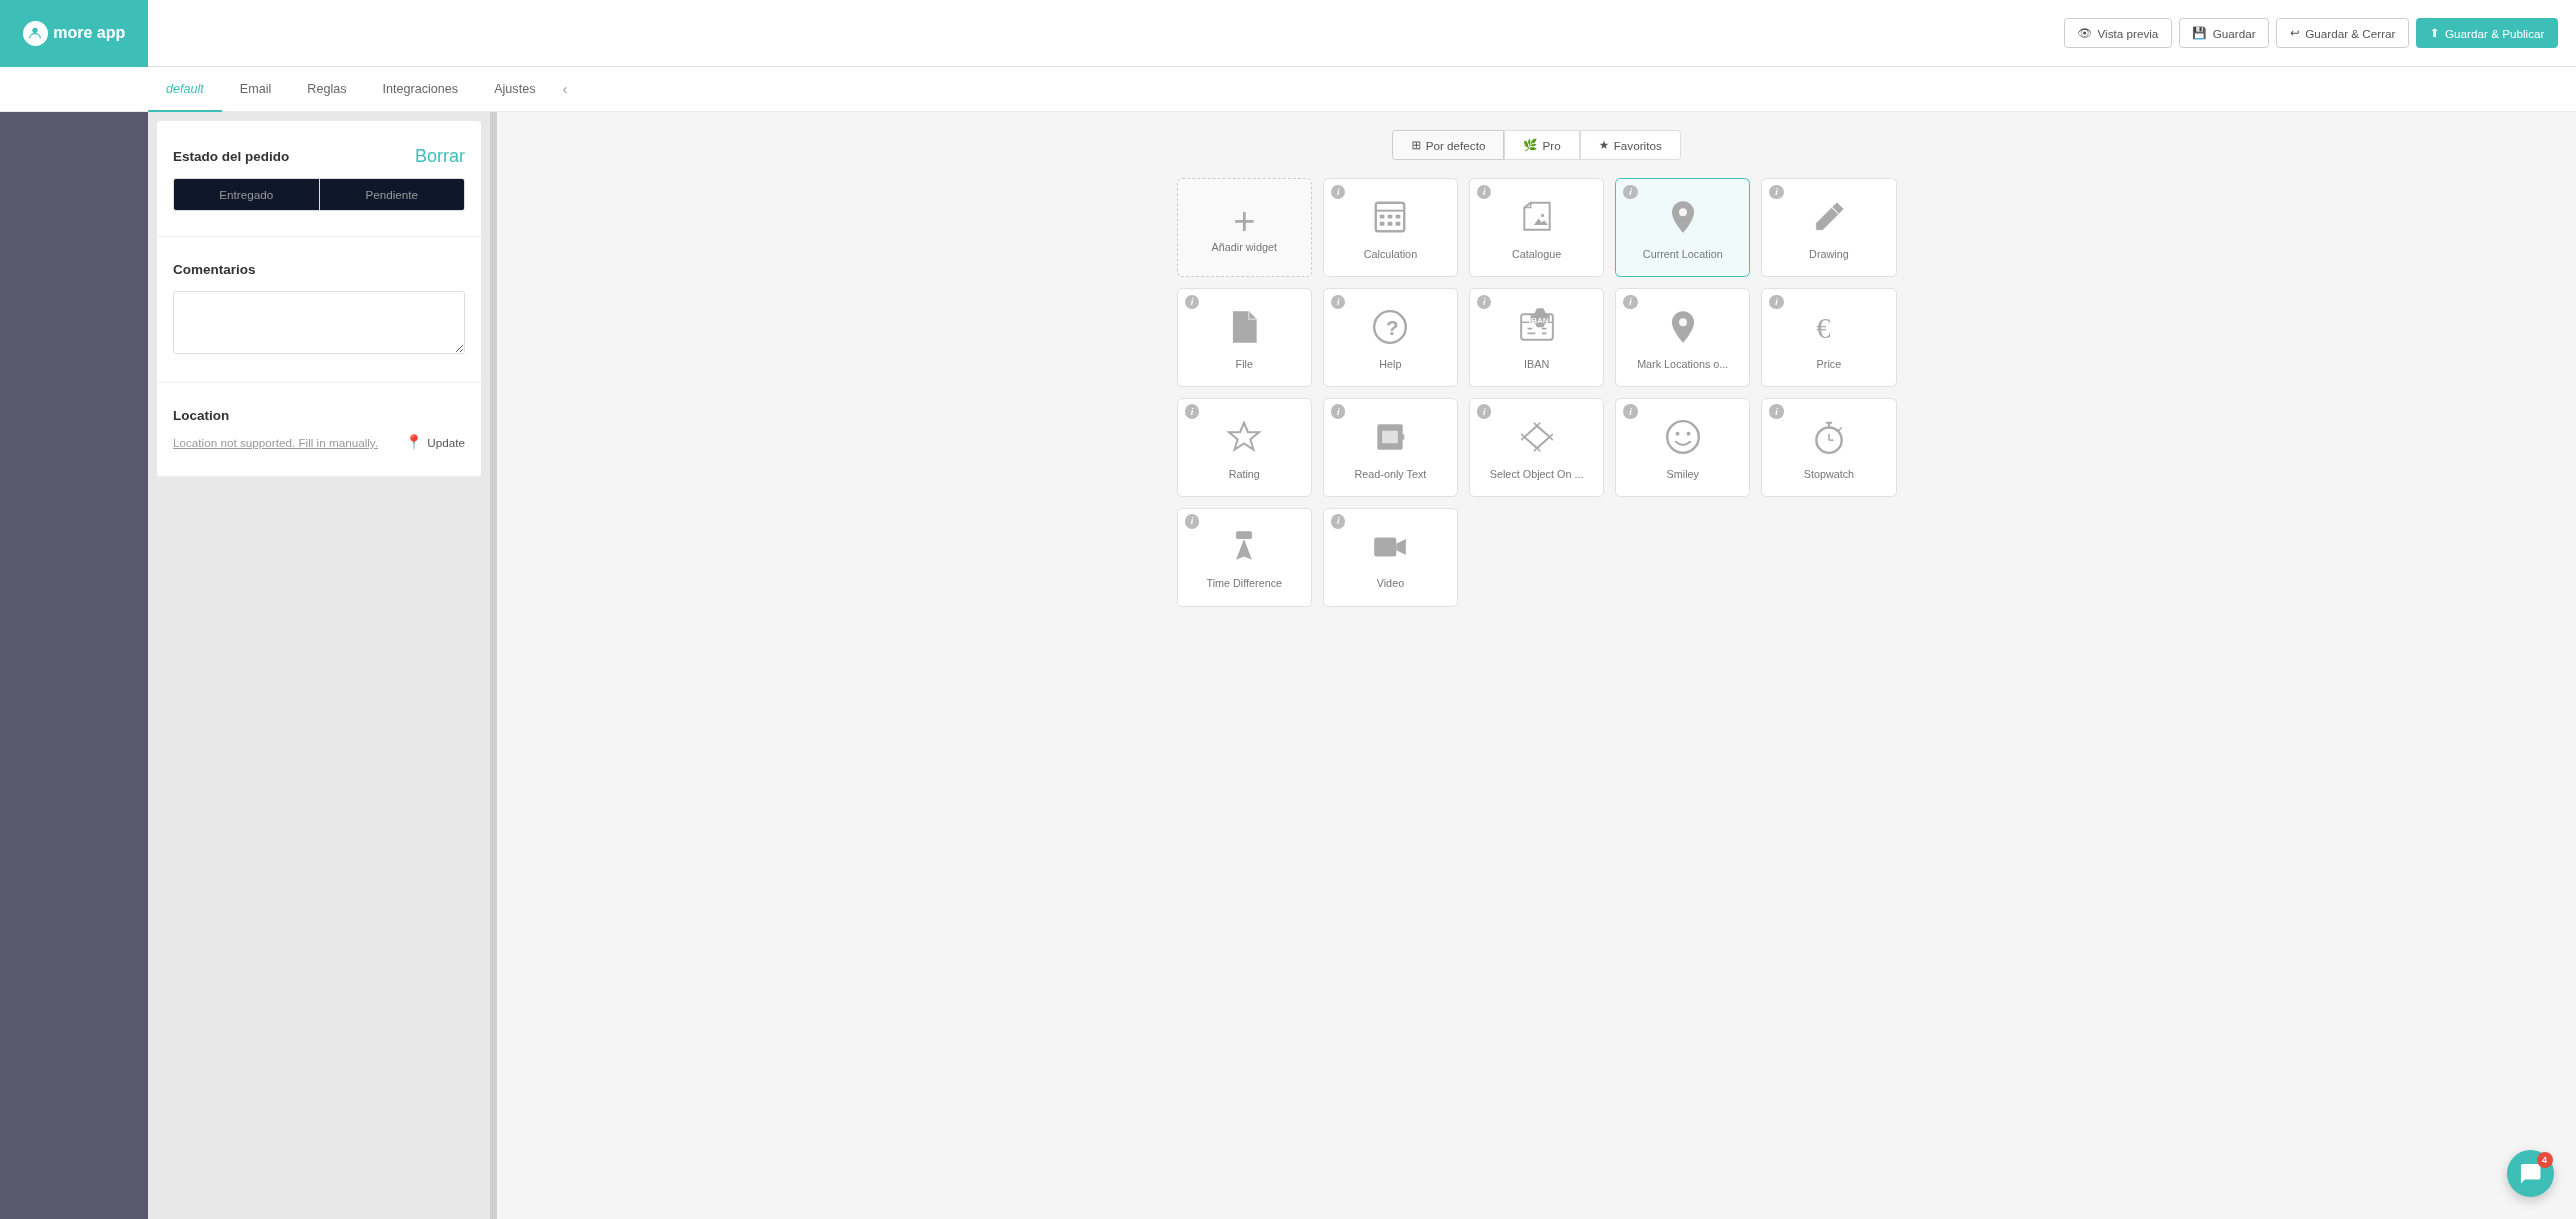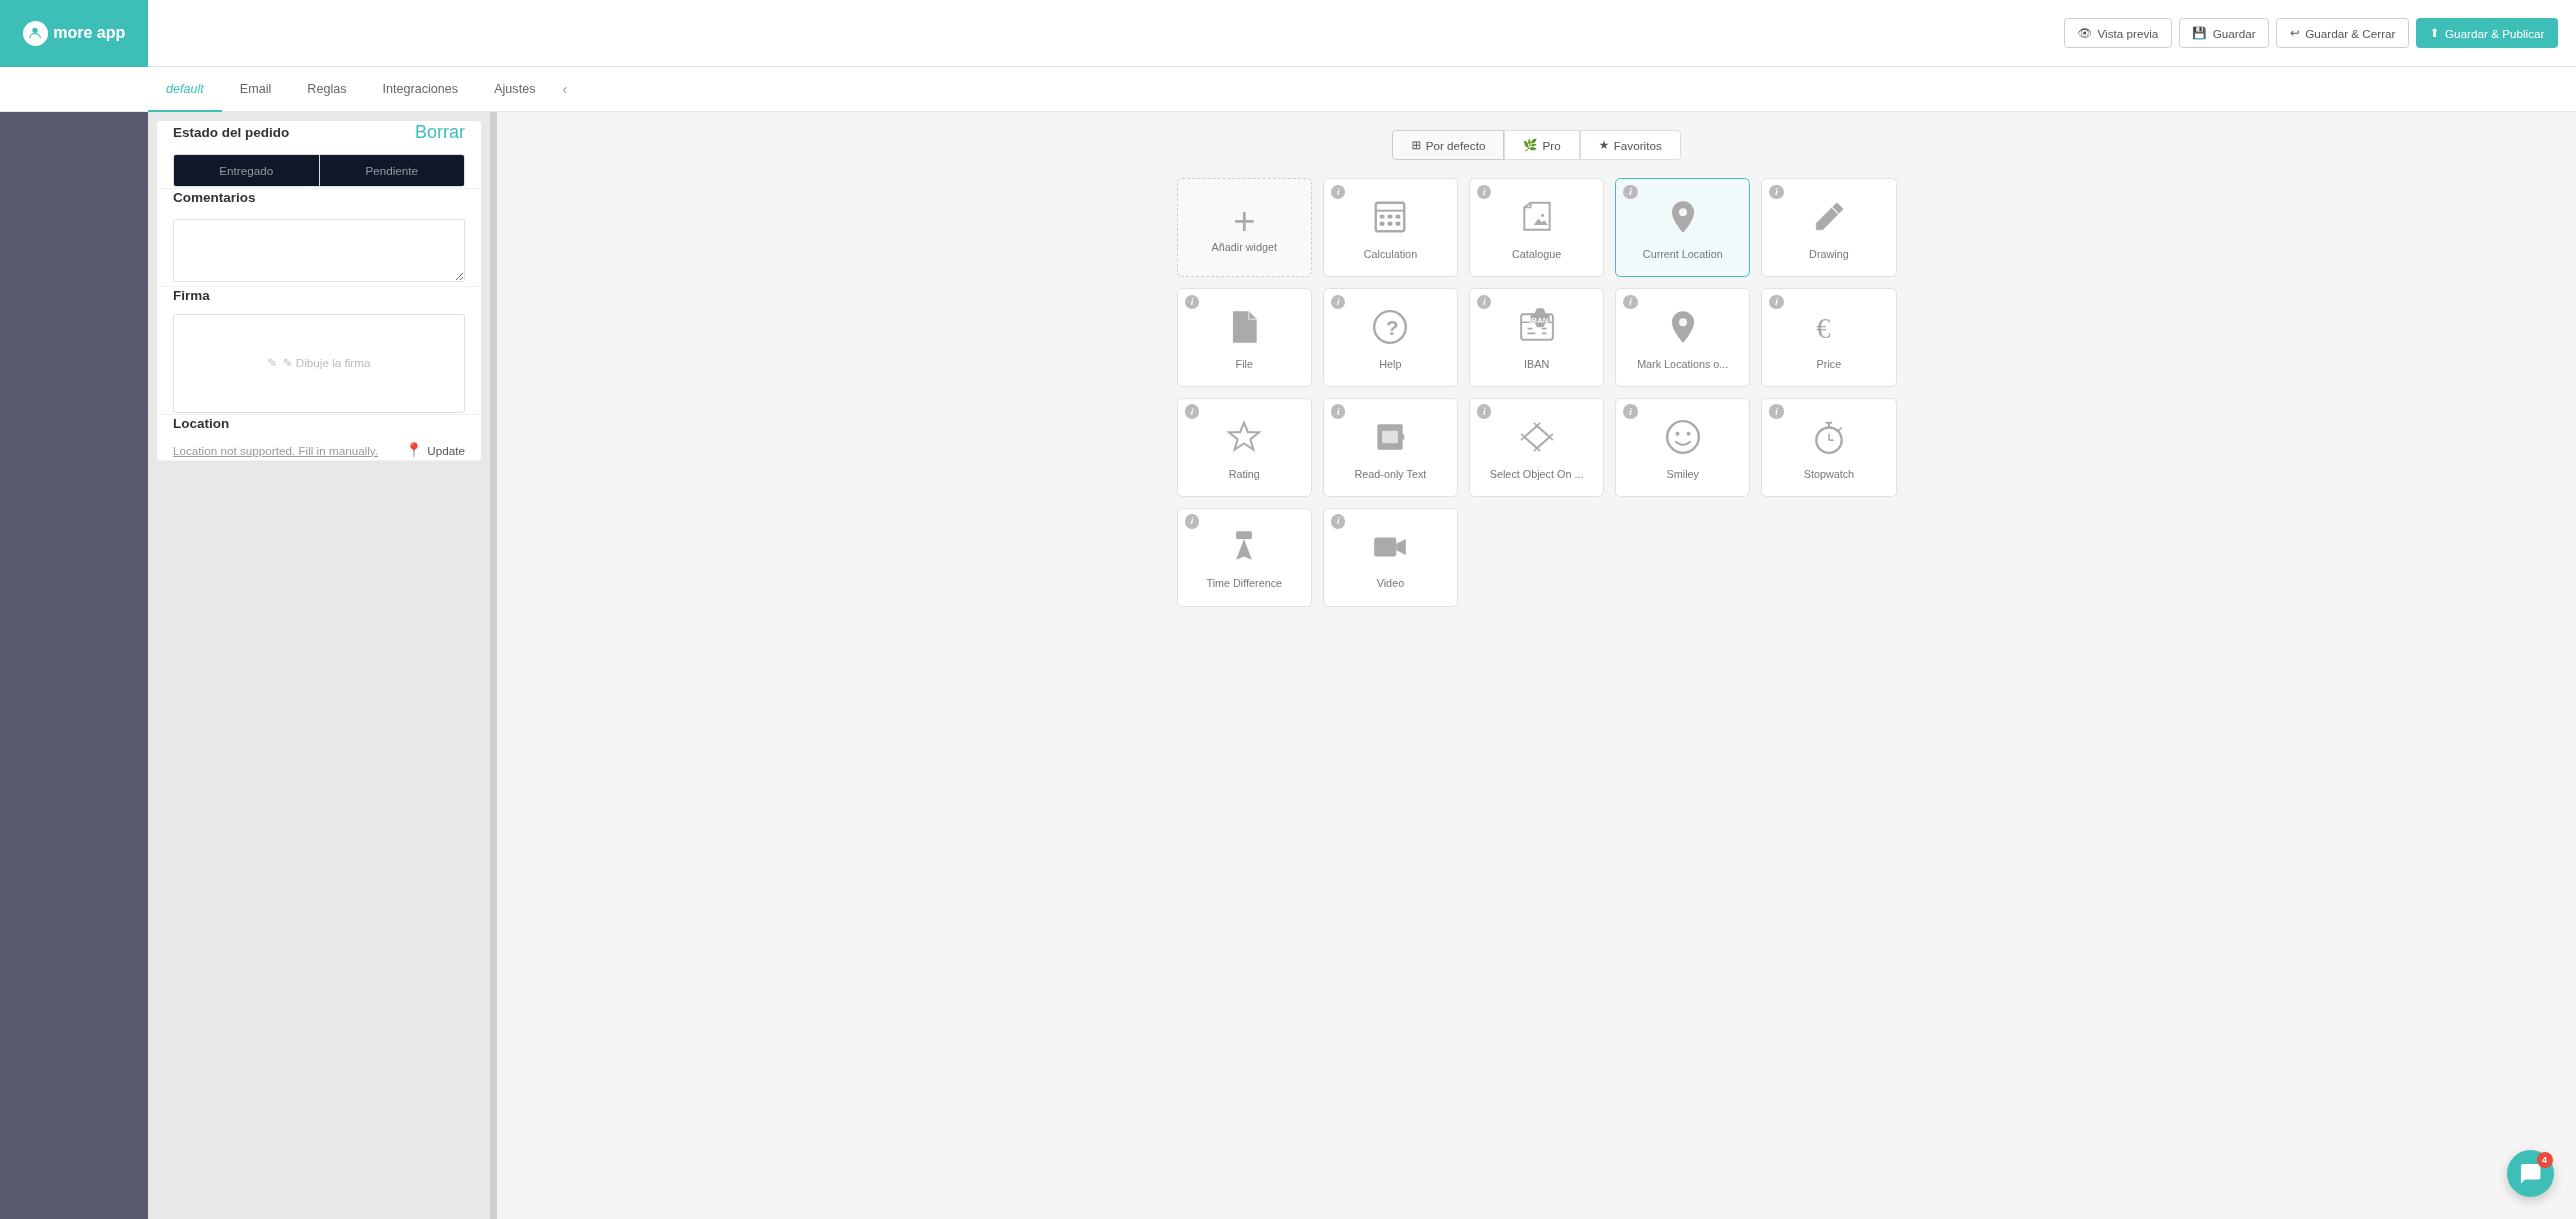--- a/index.html
+++ b/index.html
@@ -26,21 +26,21 @@
 
     
     .main-layout { display: flex; flex: 1; overflow: hidden; }
 
     
     .sidebar { width: 148px; min-width: 148px; background: #5a5a6e; overflow-y: auto; }
     .form-preview-panel { width: 342px; min-width: 342px; background: #e8e8e8; overflow-y: auto; padding: 9px; }
     .form-preview-inner { background: #fff; border-radius: 3.6px; overflow: hidden; }
 
     
-    .form-section { padding: 1px 16px; border-bottom: 0.9px solid #f0f0f0; }
+    .form-section { padding: 25px 16px; border-bottom: 0.9px solid #f0f0f0; }
     .form-section-header { display: flex; justify-content: space-between; align-items: center; margin-bottom: 10.8px; }
     .form-section-title { font-size: 13.5px; font-weight: 600; color: #333; }
     .borrar-link { color: #3dbfb8; font-size: 18px; cursor: pointer; }
     .form-toggle { display: flex; border: 0.9px solid #ddd; border-radius: 2.7px; overflow: hidden; }
     .form-toggle-btn { flex: 1; padding: 9px; text-align: center; font-size: 11.7px; color: #999; cursor: pointer; background: #0f172a; }
     .form-textarea { width: 100%; min-height: 63px; border: 0.9px solid #ddd; border-radius: 2.7px; padding: 7.2px; font-size: 11.7px; color: #999; resize: vertical; outline: none; margin-top: 3.6px; }
     .signature-box { width: 100%; height: 99px; border: 0.9px solid #ddd; border-radius: 2.7px; display: flex; align-items: center; justify-content: center; color: #bbb; font-size: 11.7px; gap: 5.4px; margin-top: 7.2px; }
     .location-row { display: flex; justify-content: space-between; align-items: center; margin-top: 7.2px; }
     .location-text { font-size: 11.7px; color: #999; text-decoration: underline; }
     .update-btn { display: flex; align-items: center; gap: 4.5px; font-size: 11.7px; color: #555; cursor: pointer; }
@@ -139,29 +139,20 @@
         </div>
       </div>
 
       <div class="form-section">
         <div class="form-section-header">
           <span class="form-section-title">Comentarios</span>
         </div>
         <textarea class="form-textarea" style=""></textarea>
       </div>
 
-      <div class="form-section">
-        <div class="form-section-header">
-          <span class="form-section-title">Firma</span>
-        </div>
-        <div class="signature-box">
-          <span>✎</span>
-          <span style="font-size:11.7px; color:#bbb;">✎ Dibuje la firma</span>
-        </div>
-      </div>
 
       <div class="form-section">
         <div class="form-section-header">
           <span class="form-section-title">Location</span>
         </div>
         <div class="location-row">
           <span class="location-text">Location not supported. Fill in manually.</span>
           <div class="update-btn">
             <span style="color:#3dbfb8; font-size:14.4px;">📍</span>
             <span>Update</span>

